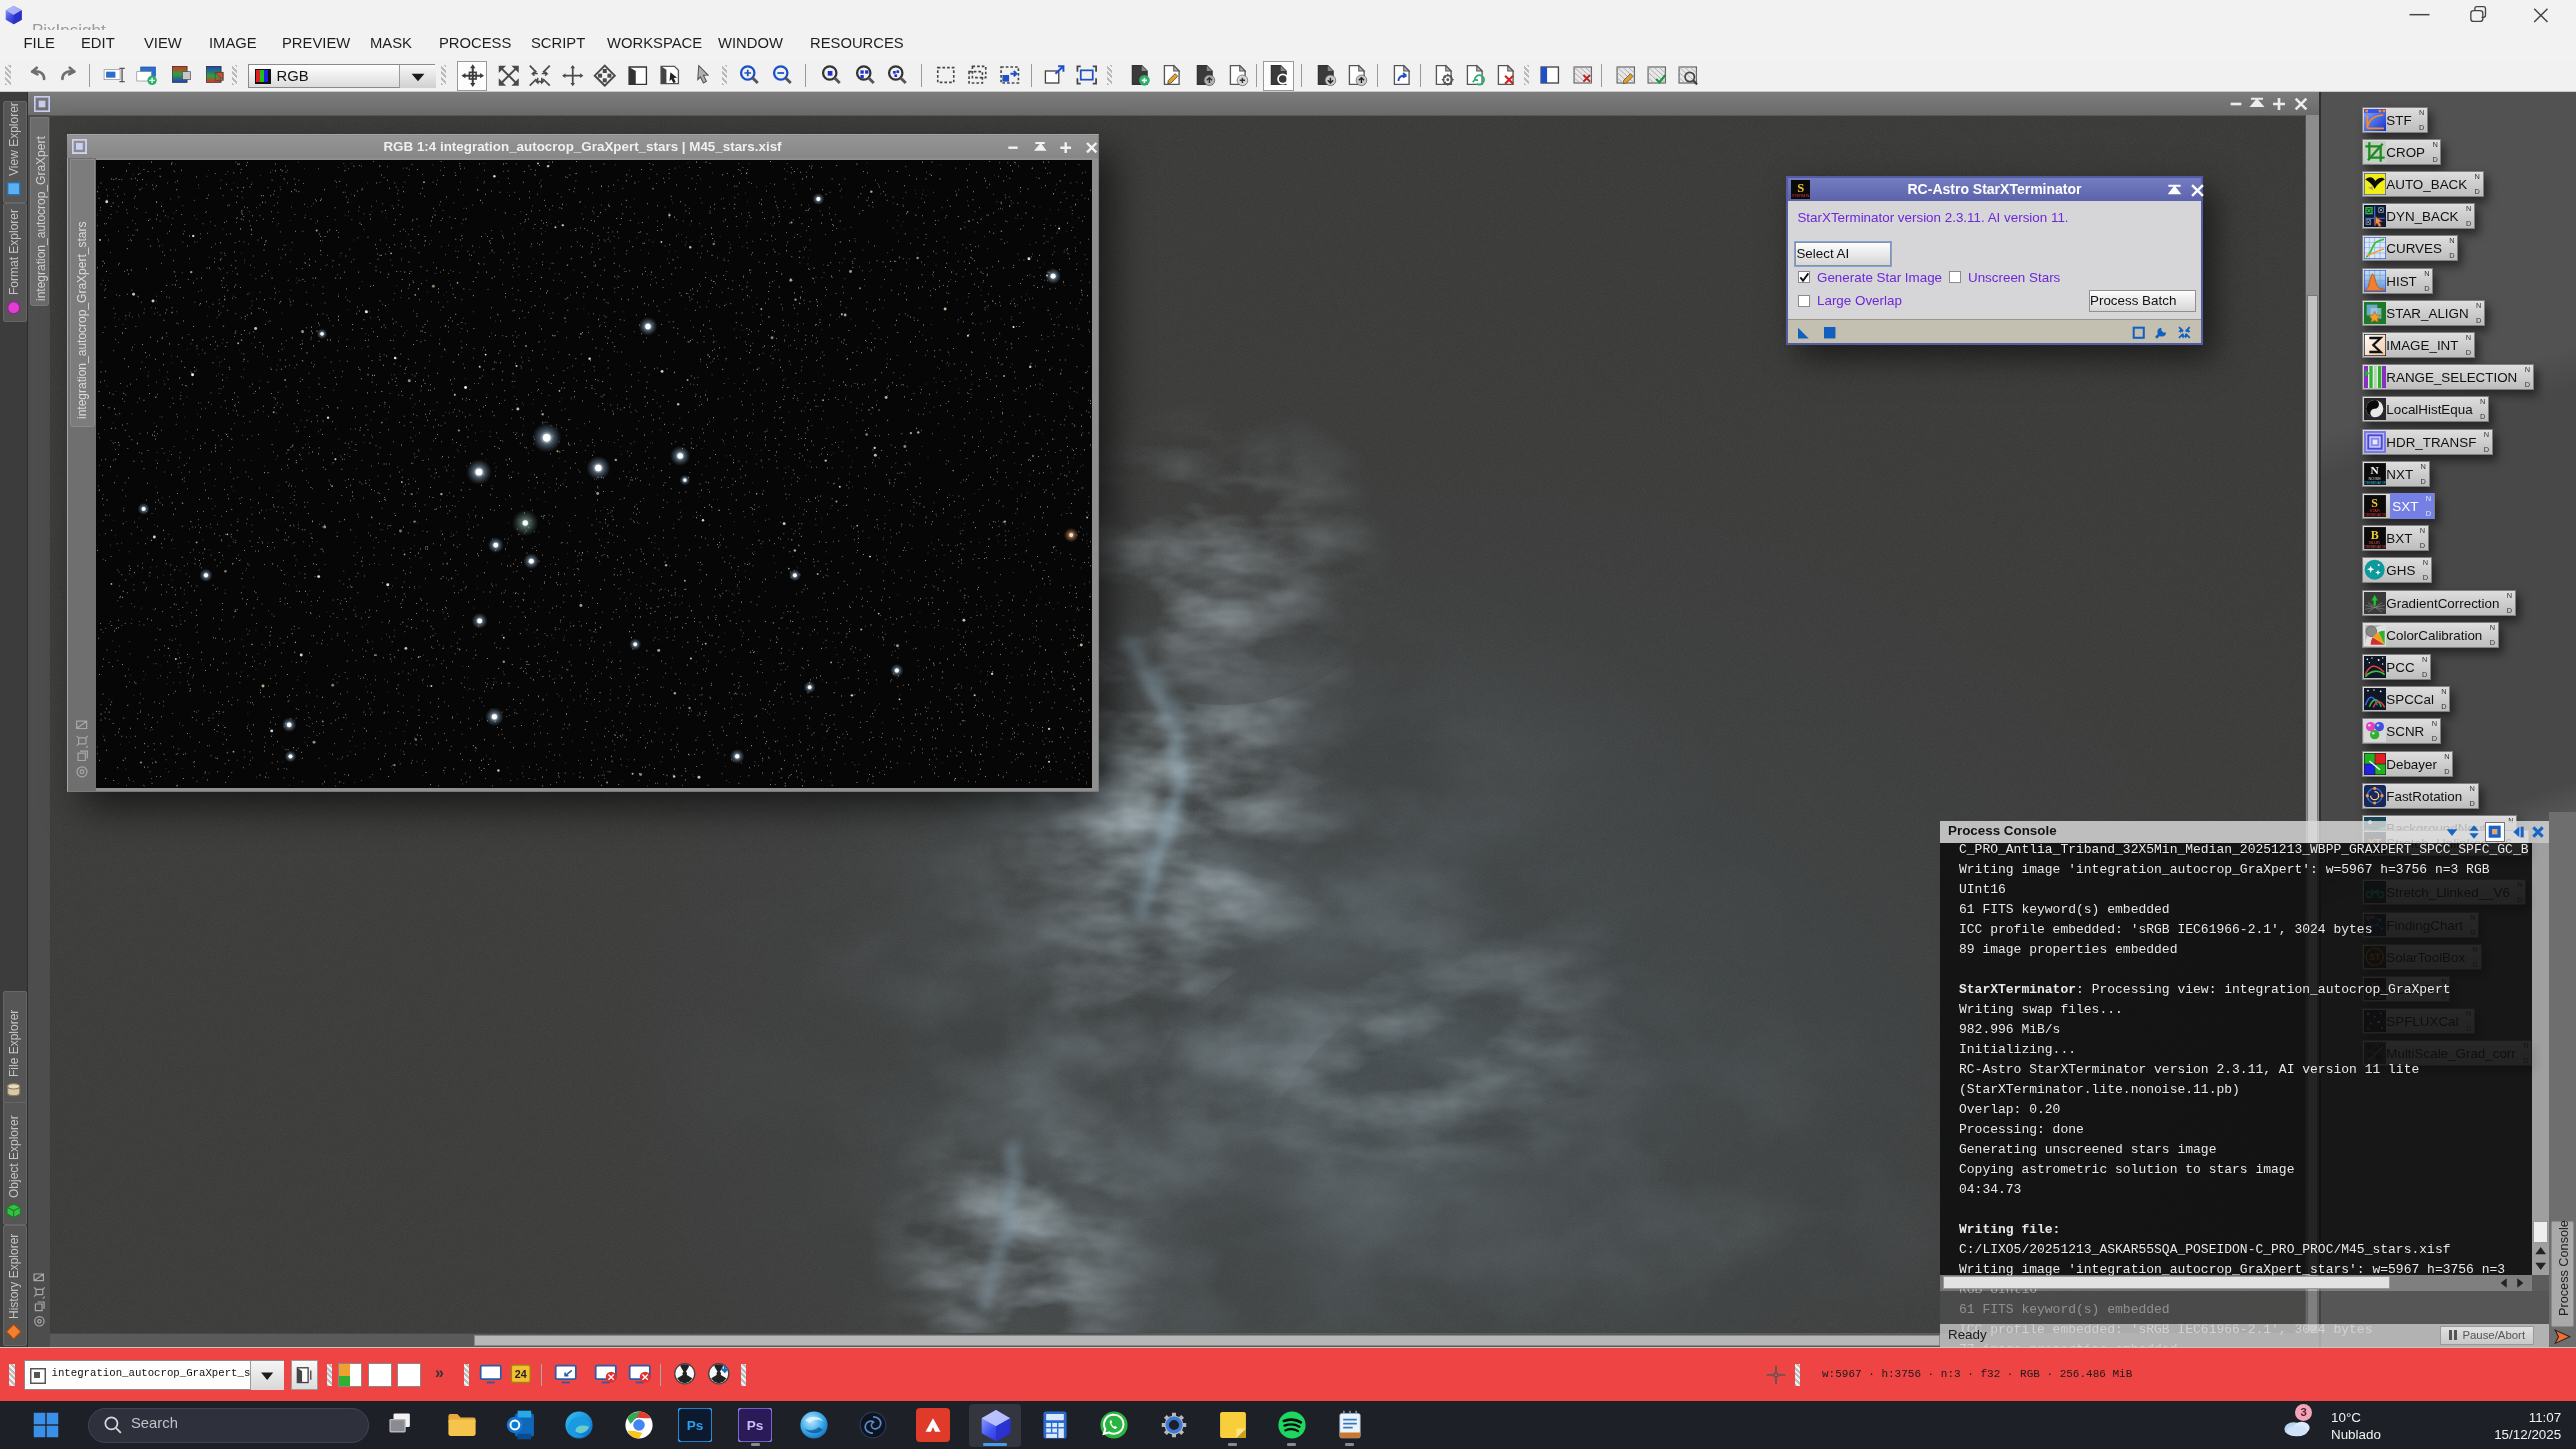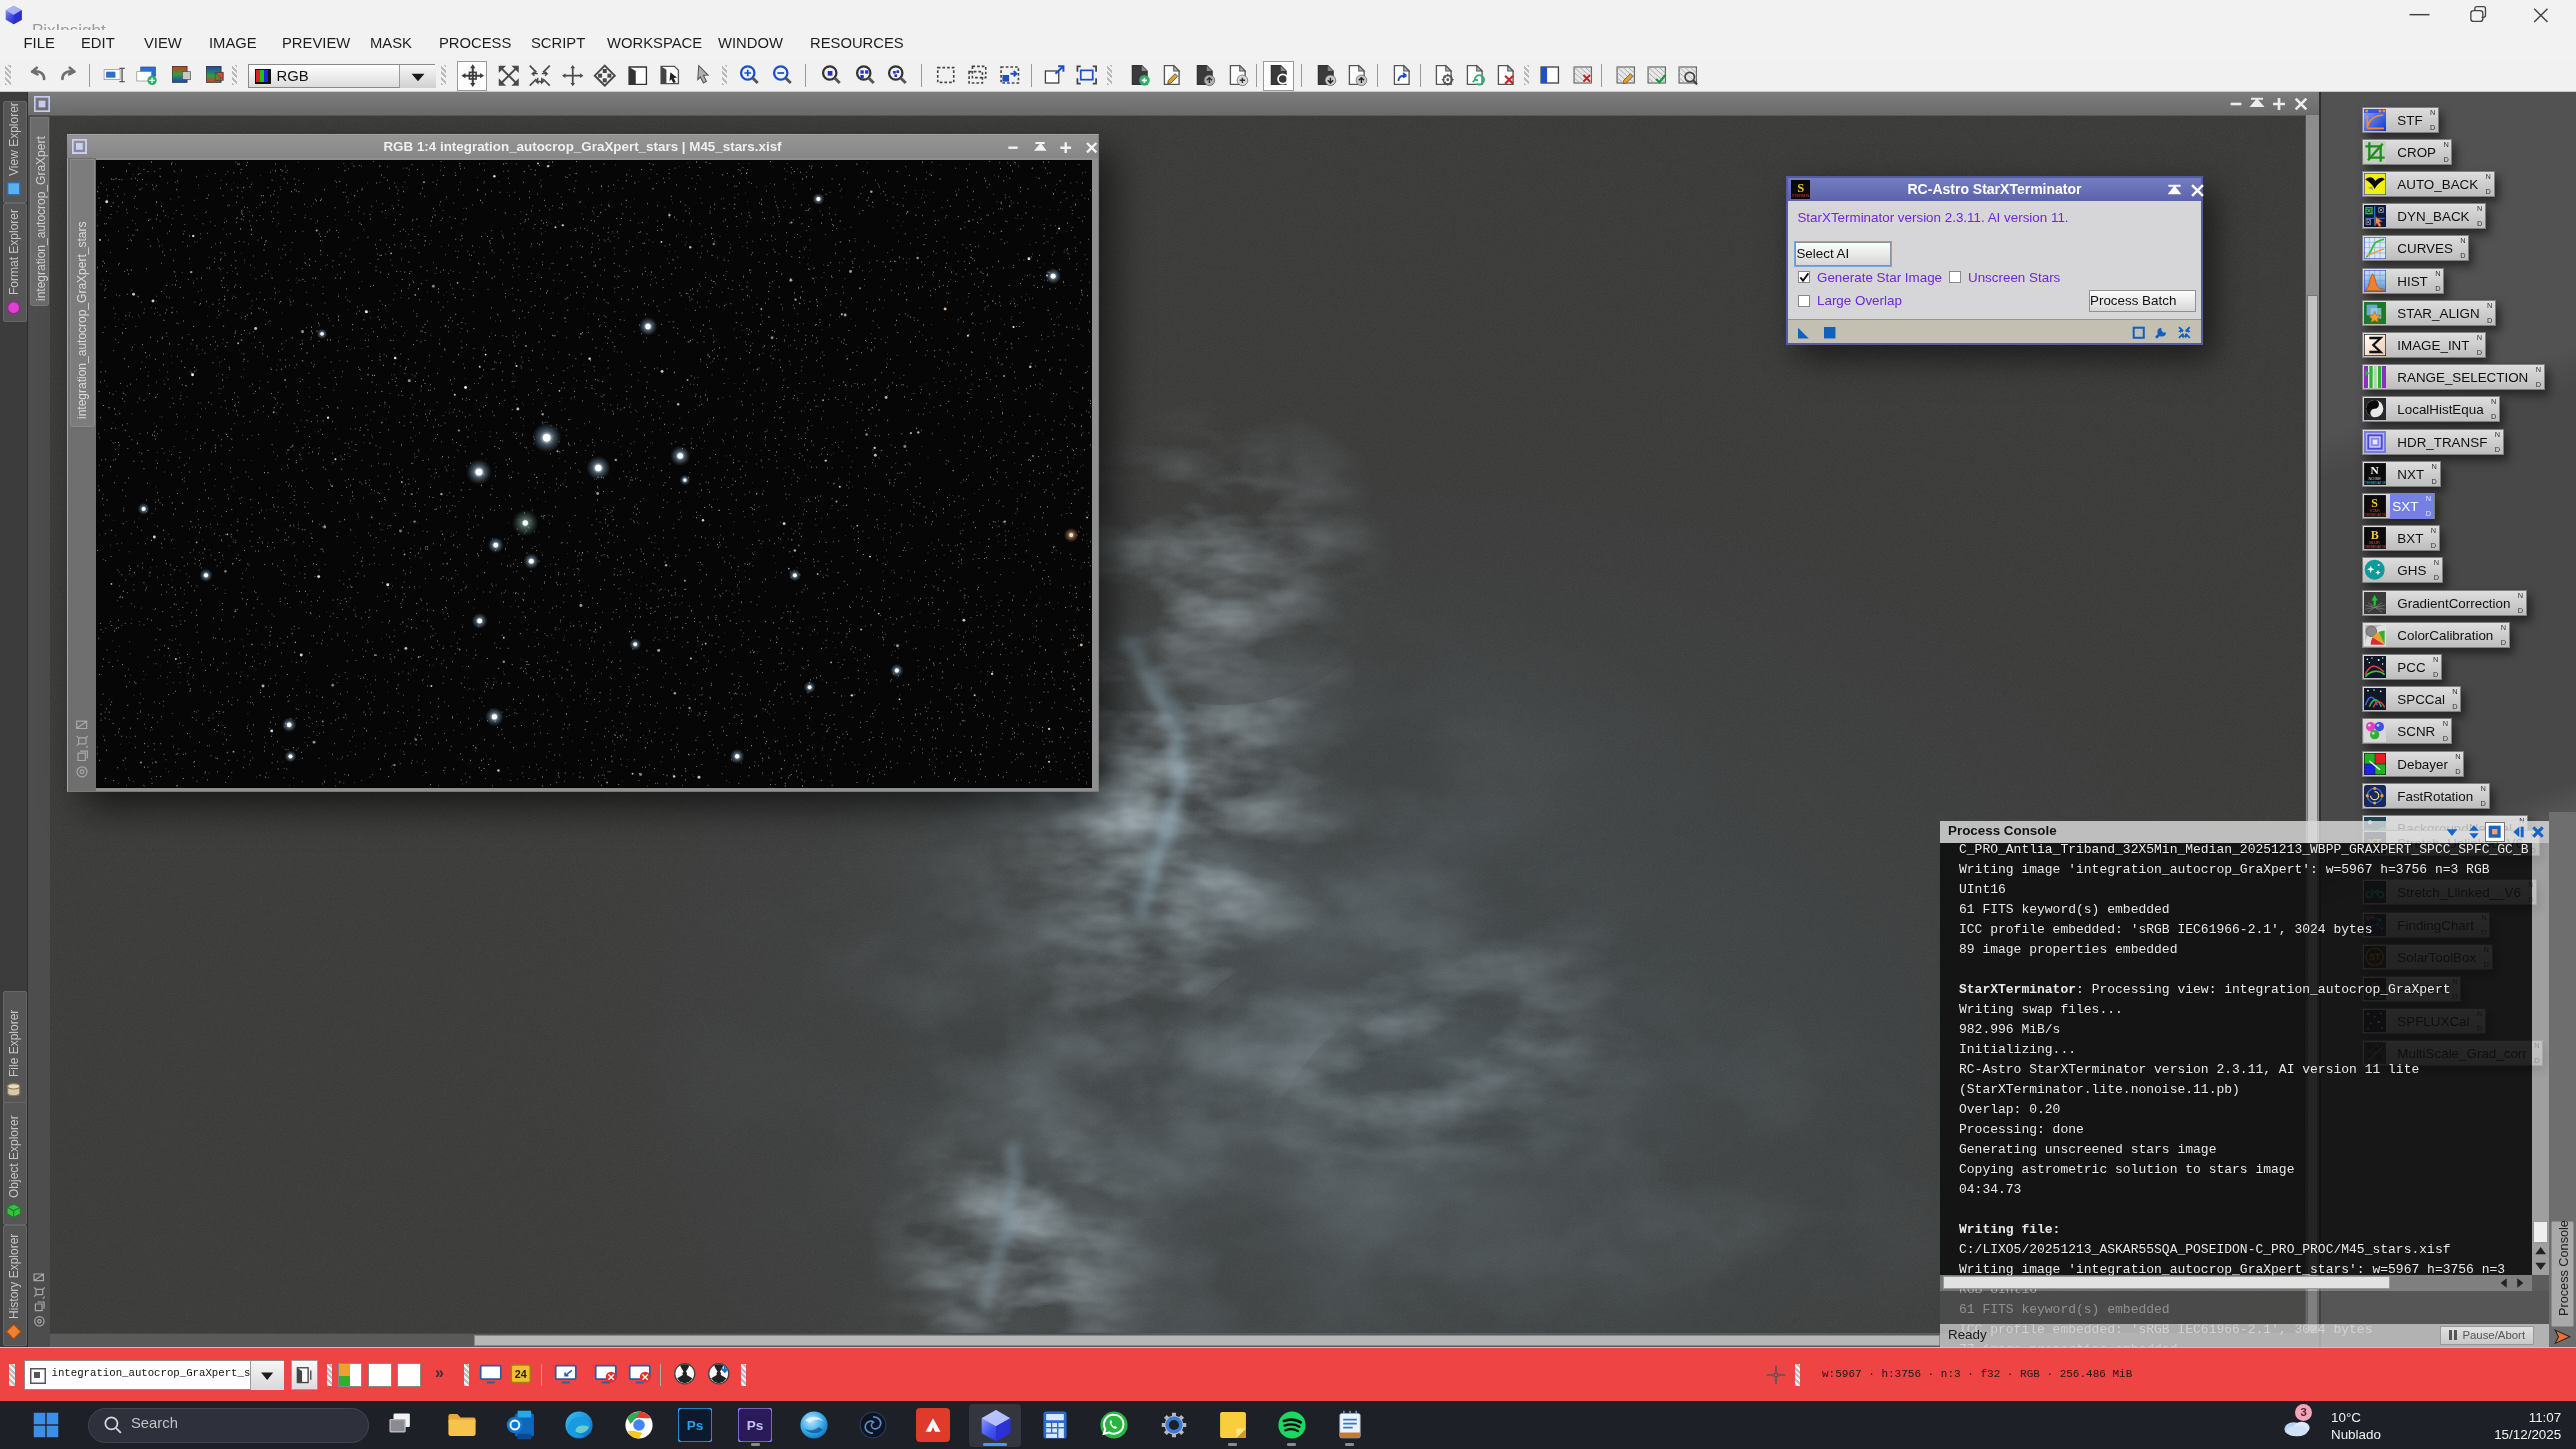--- a/index.html
+++ b/index.html
@@ -28,21 +28,21 @@
 #mwvthumb{left:2307px;top:295px;width:10.7px;height:1037px;background:#c2c2c2;border:0.7px solid #777}
 #mwhscroll{left:50px;top:1334px;width:2255px;height:13.4px;background:#5a5a5a}
 #mwhthumb{left:474px;top:1335px;width:1466px;height:10.7px;background:#b7b7b7;border:0.7px solid #888}
 #swin{left:67px;top:134px;width:1032px;height:658px;background:#8f8f8f;border:1.3px solid #a6a6a6;border-right-color:#7a7a7a;border-bottom-color:#7a7a7a;box-shadow:14.8px 17.4px 37px rgba(0,0,0,.6)}
 #swtitle{left:67px;top:136px;width:1031px;height:22px;background:linear-gradient(#959595,#868686)}
 #swtitle .t{position:absolute;left:0;right:0;top:2.7px;text-align:center;font-weight:bold;font-size:13.4px;color:#f0f0f0}
 #swstrip{left:68px;top:158px;width:27.5px;height:633px;background:#6f6f6f}
 #swtab{left:70px;top:159px;width:25px;height:268px;background:#7c7c7c;border:0.7px solid #8a8a8a;border-radius:0 0 2.7px 2.7px}
 #swcontent{left:96px;top:160px;width:996px;height:628px;background:#050505;overflow:hidden}
 .pbtn{position:absolute;left:2362px;height:26px;background:linear-gradient(#dedede,#bdbdbd);border:0.7px solid #7f7f7f;box-shadow:4px 5.4px 9.4px rgba(0,0,0,.5);display:flex;align-items:center;padding:0 2.7px 0 1.3px}
-.pbtn .lab{font-size:13.4px;color:#101010;margin-left:11px;white-space:nowrap}
+.pbtn .lab{font-size:13.4px;color:#101010;margin-left:0;white-space:nowrap}
 .pbtn .nd{display:flex;flex-direction:column;justify-content:space-between;height:23px;margin-left:7.4px;font-size:7.4px;color:#333;line-height:7.4px;padding-top:0.7px}
 .picon{width:22px;height:22px;flex:0 0 22px;position:relative;overflow:hidden}
 #sxtdlg{left:1786px;top:176px;width:417px;height:169px;background:#d6d6d8;border:2px solid #555ca3;box-shadow:10.7px 13.4px 30px rgba(0,0,0,.55)}
 #sxtdlg .dtitle{position:absolute;left:0;top:0;right:0;height:23px;background:linear-gradient(#747cc0,#5c63ac)}
 #sxtdlg .dtitle .t{position:absolute;left:0;right:0;top:2.7px;text-align:center;color:#fff;font-weight:bold;font-size:14px}
 .dbtn{background:linear-gradient(#fdfdfd,#d6d6d6);border:0.7px solid #909090;font-size:13.4px;color:#111;text-align:left;position:absolute}
 .cb{position:absolute;width:12px;height:12px;background:#fff;border:0.7px solid #8a8a8a}
 .dlab{position:absolute;font-size:13.4px;color:#6d28d9}
 #contitle{left:1940px;top:821px;width:609px;height:21.5px;background:rgba(219,219,219,.82)}
 #contitle .t{position:absolute;left:8px;top:2px;font-weight:bold;font-size:13.4px;color:#131313}

